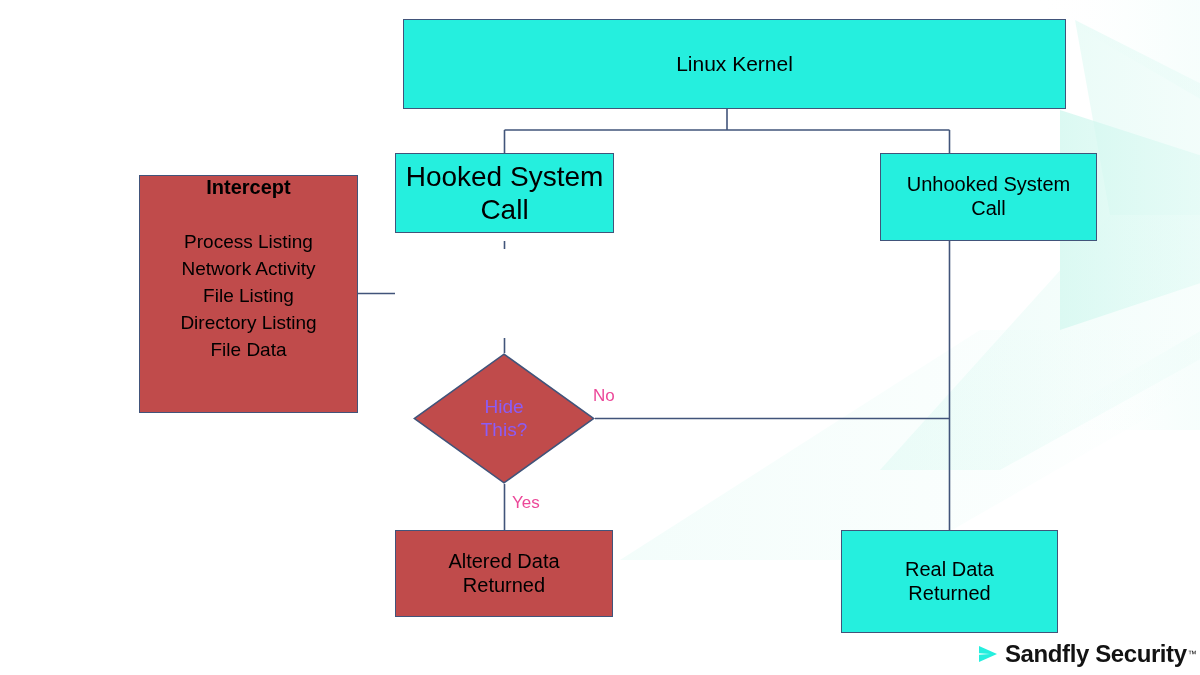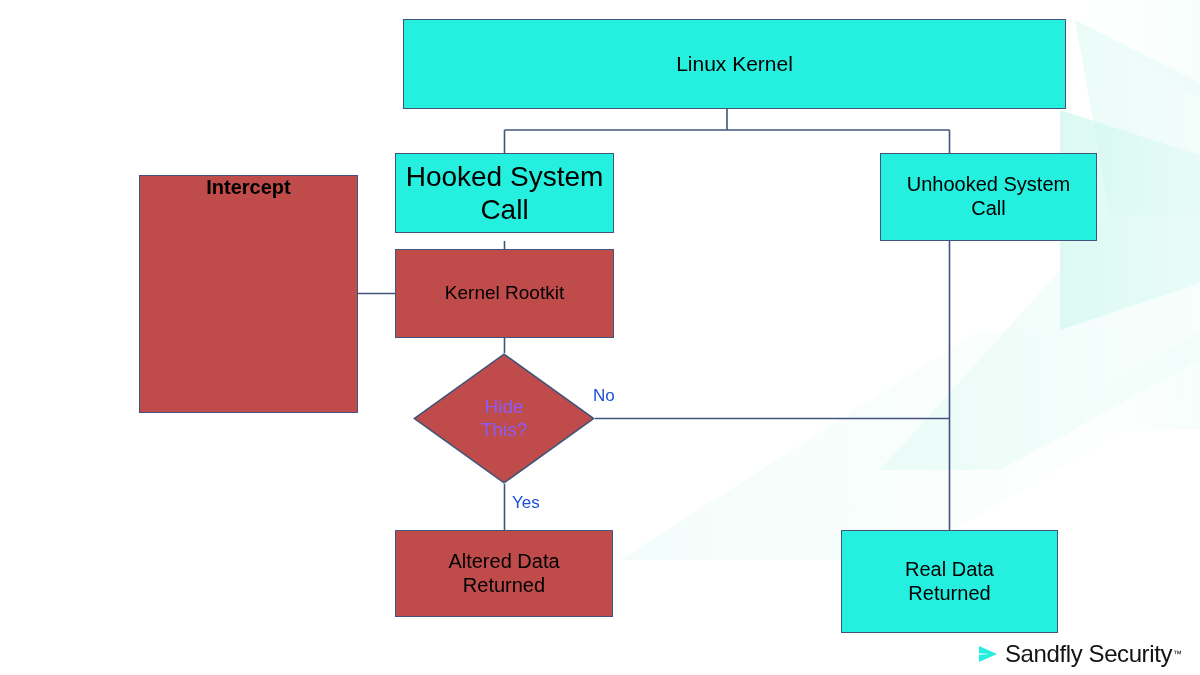--- a/index.html
+++ b/index.html
@@ -84,21 +84,21 @@
     justify-content: center;
     text-align: center;
     font-size: 19px;
     color: #8b5cf6;
     line-height: 1.2;
     white-space: pre-line;
   }
 
   .edge-label {
     position: absolute;
-    color: #1d4ed8;
+    color: #ec4899;
     font-size: 17px;
     white-space: nowrap;
   }
   .lbl-no  { left: 593px; top: 386px; }
   .lbl-yes { left: 512px; top: 493px; }
 
   #logo {
     position: absolute;
     left: 978px;
     top: 640px;
@@ -106,21 +106,21 @@
     align-items: center;
     height: 28px;
   }
   #logo .chev {
     width: 20px; height: 18px;
     margin-right: 7px;
     display: block;
   }
   #logo .wordmark {
     font-size: 24px;
-    font-weight: normal;
+    font-weight: bold;
     letter-spacing: -0.4px;
     color: #131313;
     line-height: 1;
   }
   #logo .tm {
     font-size: 9px;
     color: #131313;
     vertical-align: super;
     margin-left: 1px;
   }
@@ -181,26 +181,28 @@
   <div class="node box cyan n-hooked">
     <span>Hooked System
 Call</span>
   </div>
 
   <div class="node box cyan n-unhooked">
     <span>Unhooked System
 Call</span>
   </div>
 
-  <div class="node box red n-rootkit">
-    <span>Kernel Rootkit</span>
-  </div>
 
   <div class="node box red n-intercept">
     <span class="title">Intercept</span>
+    <span class="lines">Process Listing
+Network Activity
+File Listing
+Directory Listing
+File Data</span>
   </div>
 
   <div class="node n-diamond">
     <svg width="182" height="131" viewBox="0 0 182 131" xmlns="http://www.w3.org/2000/svg" style="position:absolute;left:0;top:0;">
       <polygon points="91,1.2 180.8,65.5 91,129.8 1.2,65.5" fill="#C04B4B" stroke="#41547A" stroke-width="1.6"></polygon>
     </svg>
     <span class="dlabel">Hide
 This?</span>
   </div>
 

